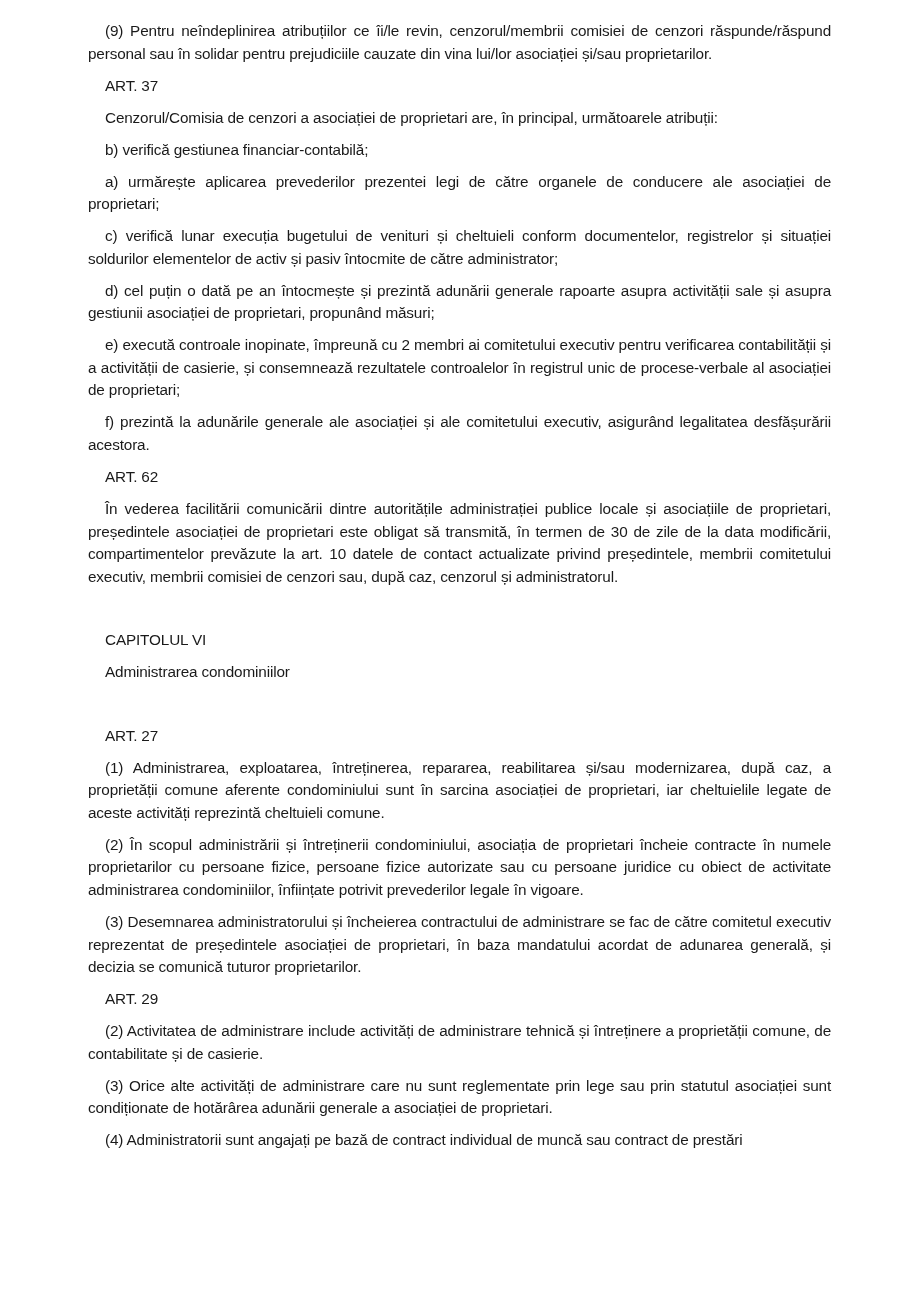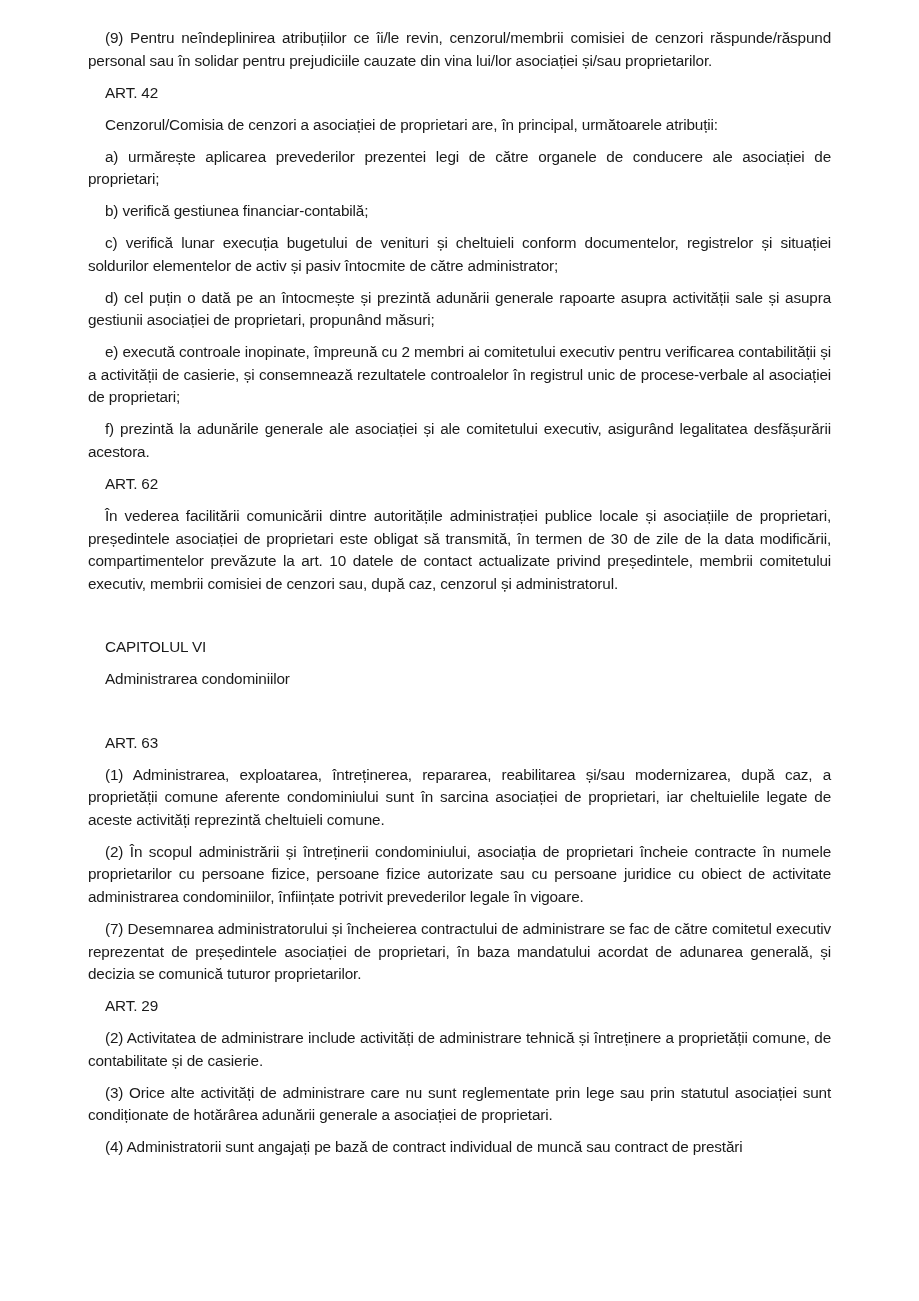--- a/index.html
+++ b/index.html
@@ -1,48 +1,48 @@
 <!DOCTYPE html>
 <html><head>
 <meta charset="utf-8">
 <style>
   html, body { margin: 0; padding: 0; background: #ffffff; }
   body { width: 919px; height: 1301px; position: relative; overflow: hidden; }
   .page {
-    position: absolute; left: 88px; top: 27px; width: 743px;
+    position: absolute; left: 88px; top: 20px; width: 743px;
     font-family: "Liberation Sans", sans-serif;
     font-size: 15.3px; color: #1a1a1a; line-height: 22.6px;
     letter-spacing: -0.15px;
   }
   .p { margin: 0 0 9.4px 0; text-align: justify; text-indent: 17px; }
   .h { margin: 0 0 9.4px 0; padding-left: 17px; }
   .b { font-weight: normal; }
   .gap1 { height: 31px; }
   .gap2 { height: 32px; }
 </style>
 </head>
 <body>
 
 <div class="page">
   <p class="p">(9) Pentru neîndeplinirea atribuțiilor ce îi/le revin, cenzorul/membrii comisiei de cenzori răspunde/răspund personal sau în solidar pentru prejudiciile cauzate din vina lui/lor asociației și/sau proprietarilor.</p>
-  <p class="h">ART. 42</p>
+  <p class="h">ART. 37</p>
   <p class="p">Cenzorul/Comisia de cenzori a asociației de proprietari are, în principal, următoarele atribuții:</p>
+  <p class="p">b) verifică gestiunea financiar-contabilă;</p>
   <p class="p">a) urmărește aplicarea prevederilor prezentei legi de către organele de conducere ale asociației de proprietari;</p>
-  <p class="p">b) verifică gestiunea financiar-contabilă;</p>
   <p class="p">c) verifică lunar execuția bugetului de venituri și cheltuieli conform documentelor, registrelor și situației soldurilor elementelor de activ și pasiv întocmite de către administrator;</p>
   <p class="p">d) cel puțin o dată pe an întocmește și prezintă adunării generale rapoarte asupra activității sale și asupra gestiunii asociației de proprietari, propunând măsuri;</p>
   <p class="p">e) execută controale inopinate, împreună cu 2 membri ai comitetului executiv pentru verificarea contabilității și a activității de casierie, și consemnează rezultatele controalelor în registrul unic de procese-verbale al asociației de proprietari;</p>
   <p class="p">f) prezintă la adunările generale ale asociației și ale comitetului executiv, asigurând legalitatea desfășurării acestora.</p>
   <p class="h">ART. 62</p>
   <p class="p">În vederea facilitării comunicării dintre autoritățile administrației publice locale și asociațiile de proprietari, președintele asociației de proprietari este obligat să transmită, în termen de 30 de zile de la data modificării, compartimentelor prevăzute la art. 10 datele de contact actualizate privind președintele, membrii comitetului executiv, membrii comisiei de cenzori sau, după caz, cenzorul și administratorul.</p>
   <div class="gap1"></div>
   <p class="h">CAPITOLUL VI</p>
   <p class="h b">Administrarea condominiilor</p>
   <div class="gap2"></div>
-  <p class="h">ART. 63</p>
+  <p class="h">ART. 27</p>
   <p class="p">(1) Administrarea, exploatarea, întreținerea, repararea, reabilitarea și/sau modernizarea, după caz, a proprietății comune aferente condominiului sunt în sarcina asociației de proprietari, iar cheltuielile legate de aceste activități reprezintă cheltuieli comune.</p>
   <p class="p">(2) În scopul administrării și întreținerii condominiului, asociația de proprietari încheie contracte în numele proprietarilor cu persoane fizice, persoane fizice autorizate sau cu persoane juridice cu obiect de activitate administrarea condominiilor, înființate potrivit prevederilor legale în vigoare.</p>
-  <p class="p">(7) Desemnarea administratorului și încheierea contractului de administrare se fac de către comitetul executiv reprezentat de președintele asociației de proprietari, în baza mandatului acordat de adunarea generală, și decizia se comunică tuturor proprietarilor.</p>
+  <p class="p">(3) Desemnarea administratorului și încheierea contractului de administrare se fac de către comitetul executiv reprezentat de președintele asociației de proprietari, în baza mandatului acordat de adunarea generală, și decizia se comunică tuturor proprietarilor.</p>
   <p class="h">ART. 29</p>
   <p class="p">(2) Activitatea de administrare include activități de administrare tehnică și întreținere a proprietății comune, de contabilitate și de casierie.</p>
   <p class="p">(3) Orice alte activități de administrare care nu sunt reglementate prin lege sau prin statutul asociației sunt condiționate de hotărârea adunării generale a asociației de proprietari.</p>
   <p class="p">(4) Administratorii sunt angajați pe bază de contract individual de muncă sau contract de prestări</p>
 </div>
 
 </body></html>

